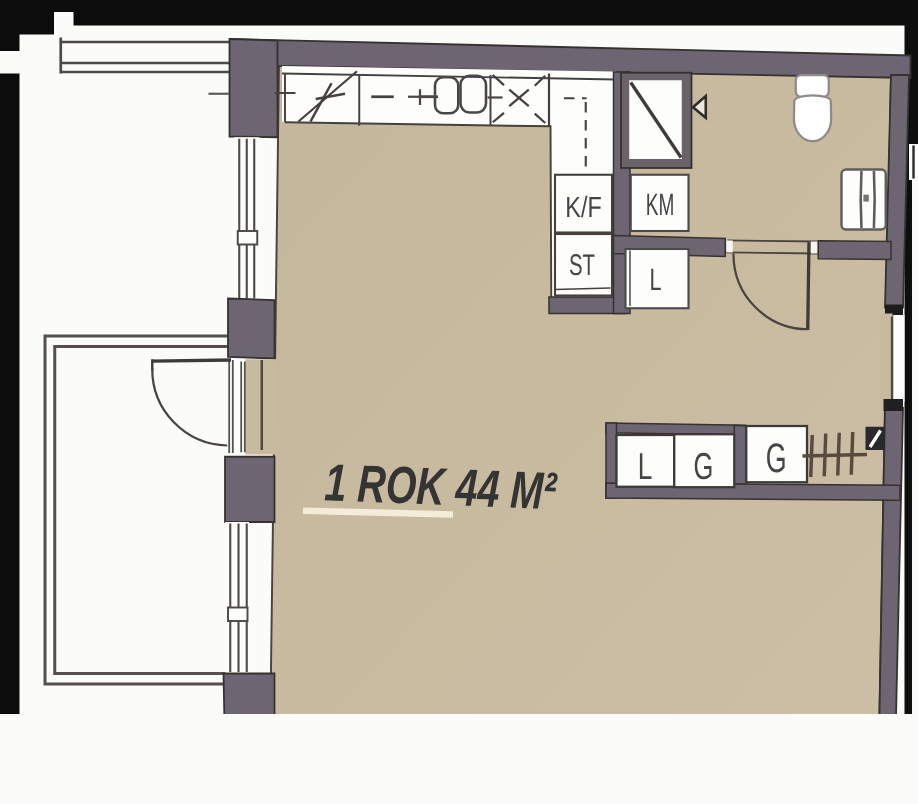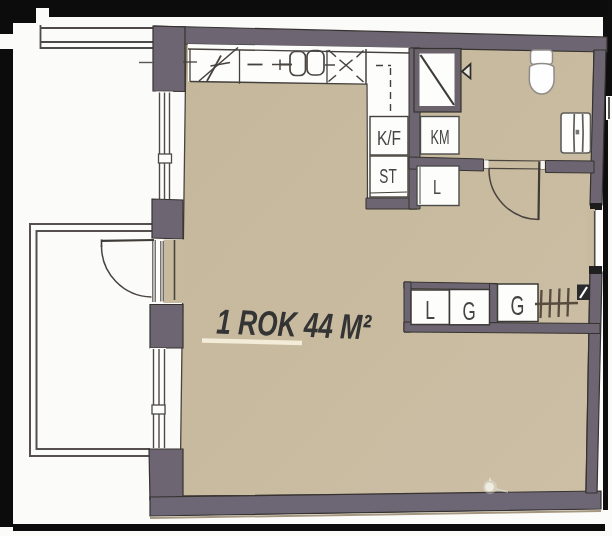--- a/index.html
+++ b/index.html
@@ -1,16 +1,16 @@
 <!DOCTYPE html>
 <html><head>
 <meta charset="utf-8">
 <style>
   html,body{margin:0;padding:0;background:#fbfbf9;}
-  #stage{position:relative;width:612px;height:536px;overflow:hidden;background:#fbfbf9;
+  #stage{position:relative;width:612px;height:476px;overflow:hidden;background:#fbfbf9;
          font-family:"Liberation Sans", sans-serif;}
   svg{display:block;}
 </style>
 </head>
 <body>
 <div id="stage">
 <svg width="612" height="536" viewBox="0 0 612 536">
   <defs>
     <linearGradient id="floorg" x1="0" y1="0" x2="1" y2="1">
       <stop offset="0" stop-color="#c5b79c"></stop>

